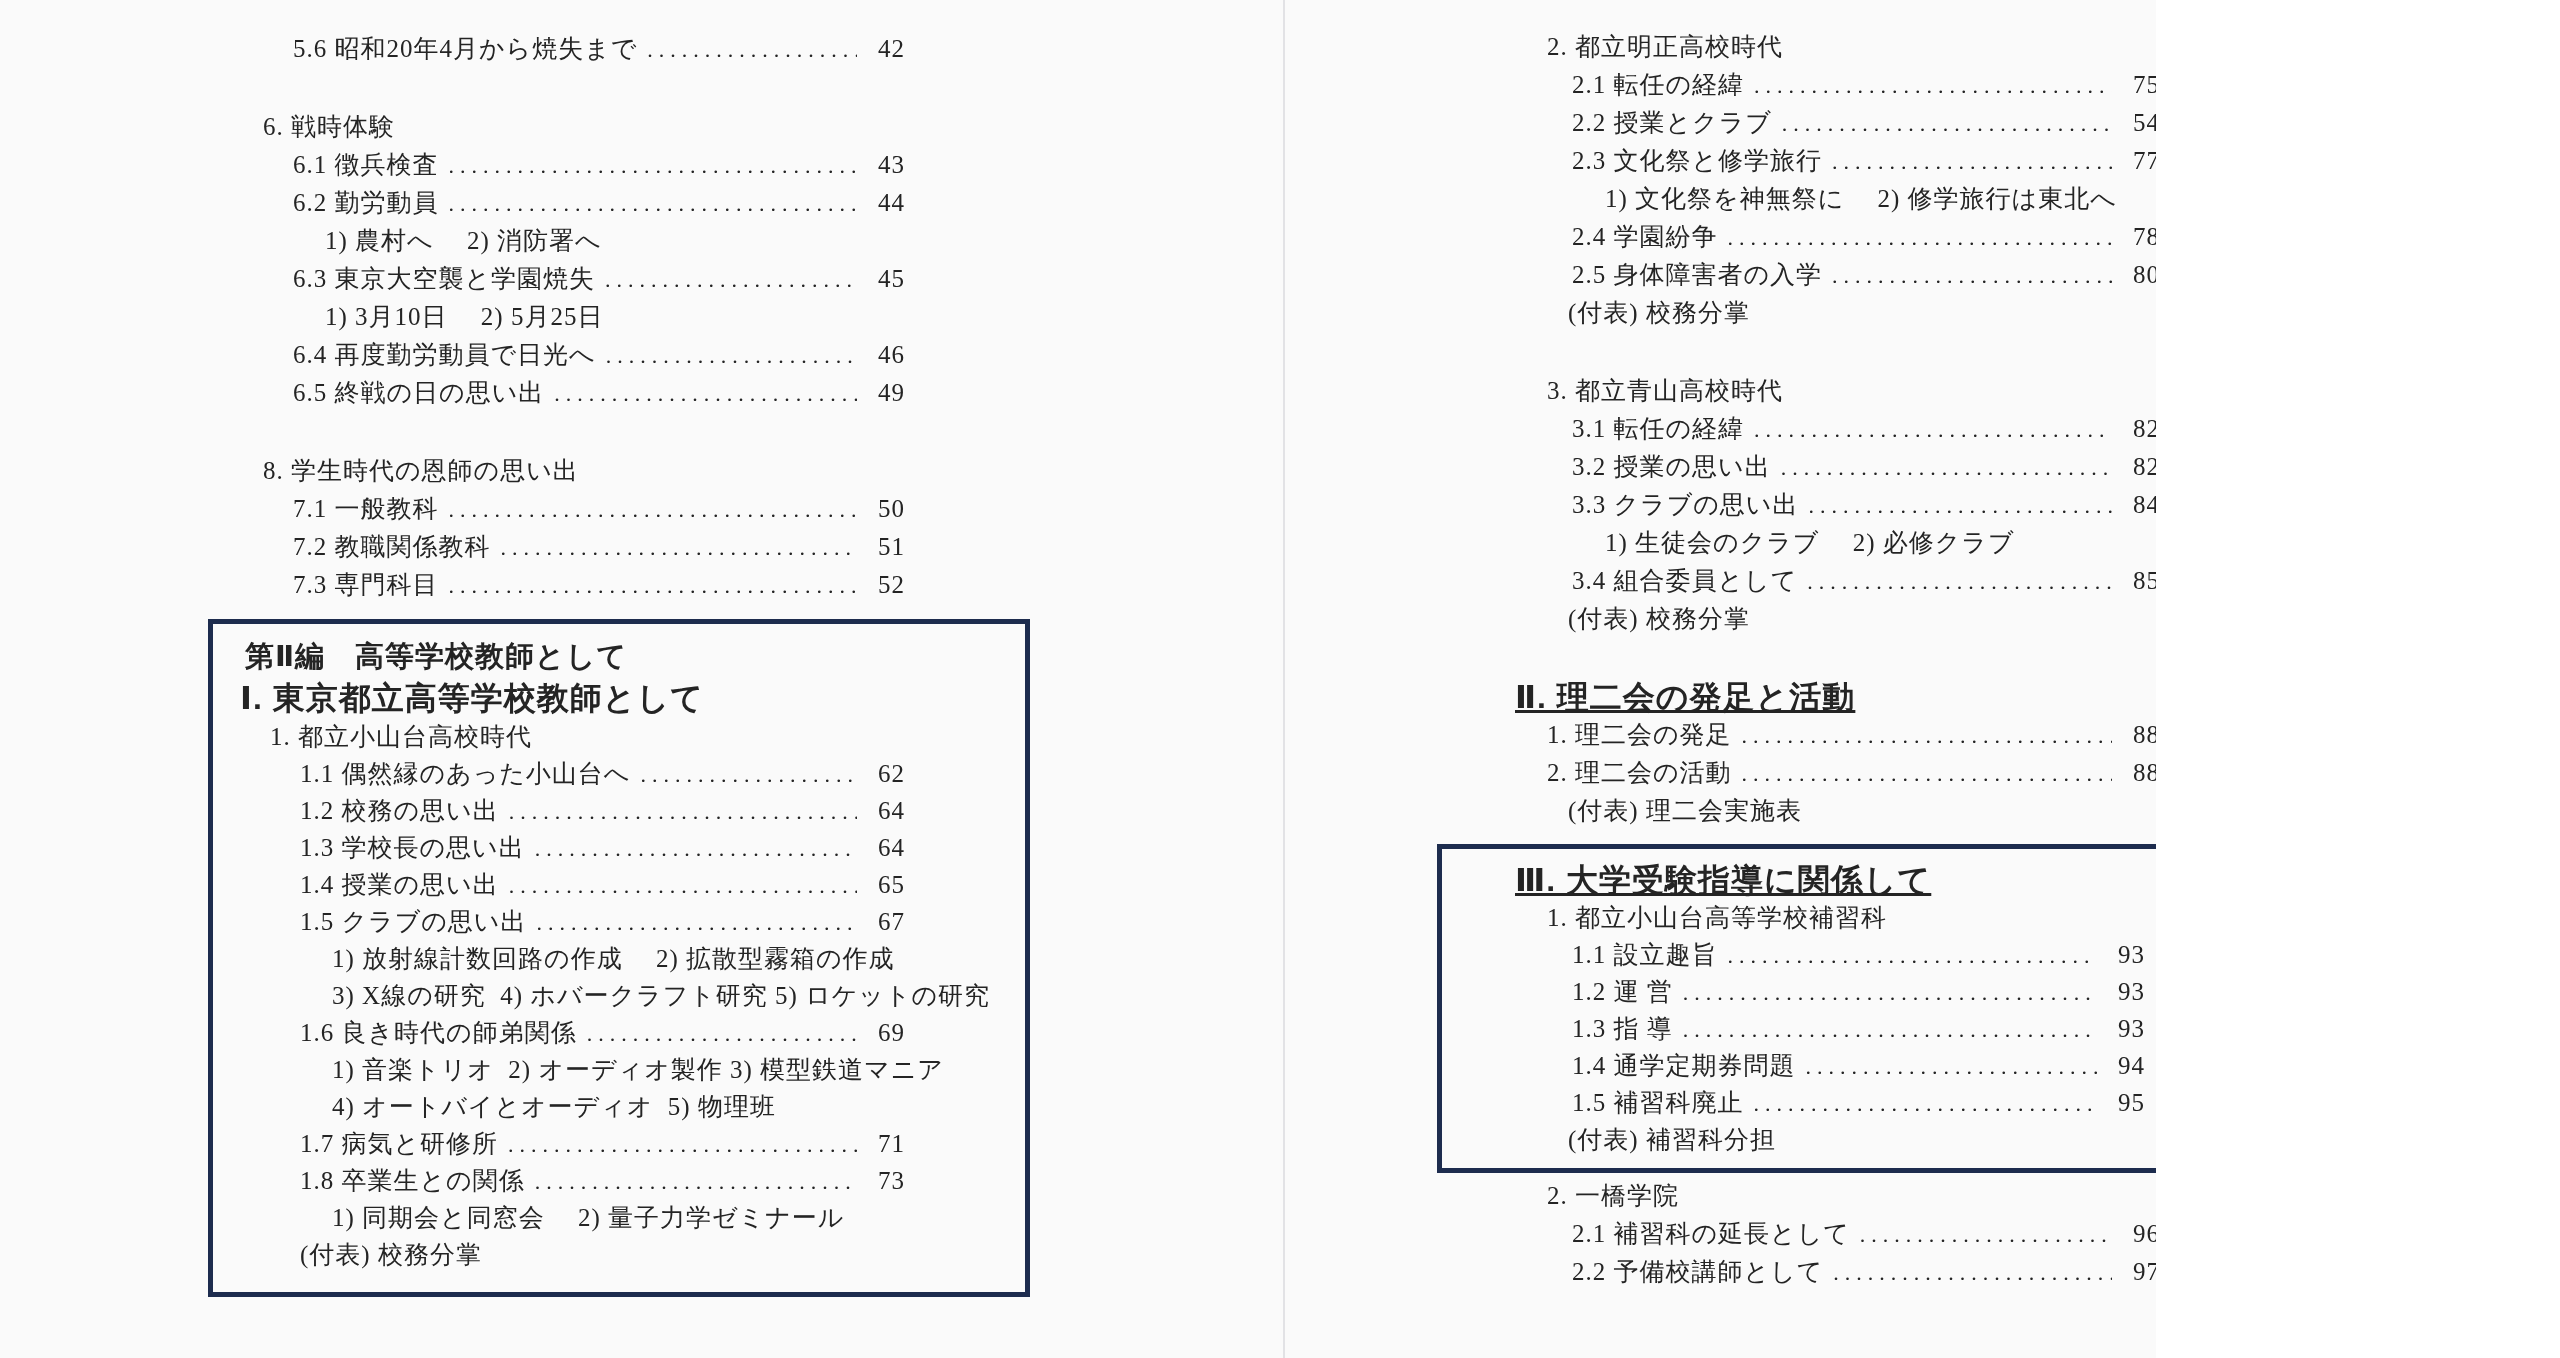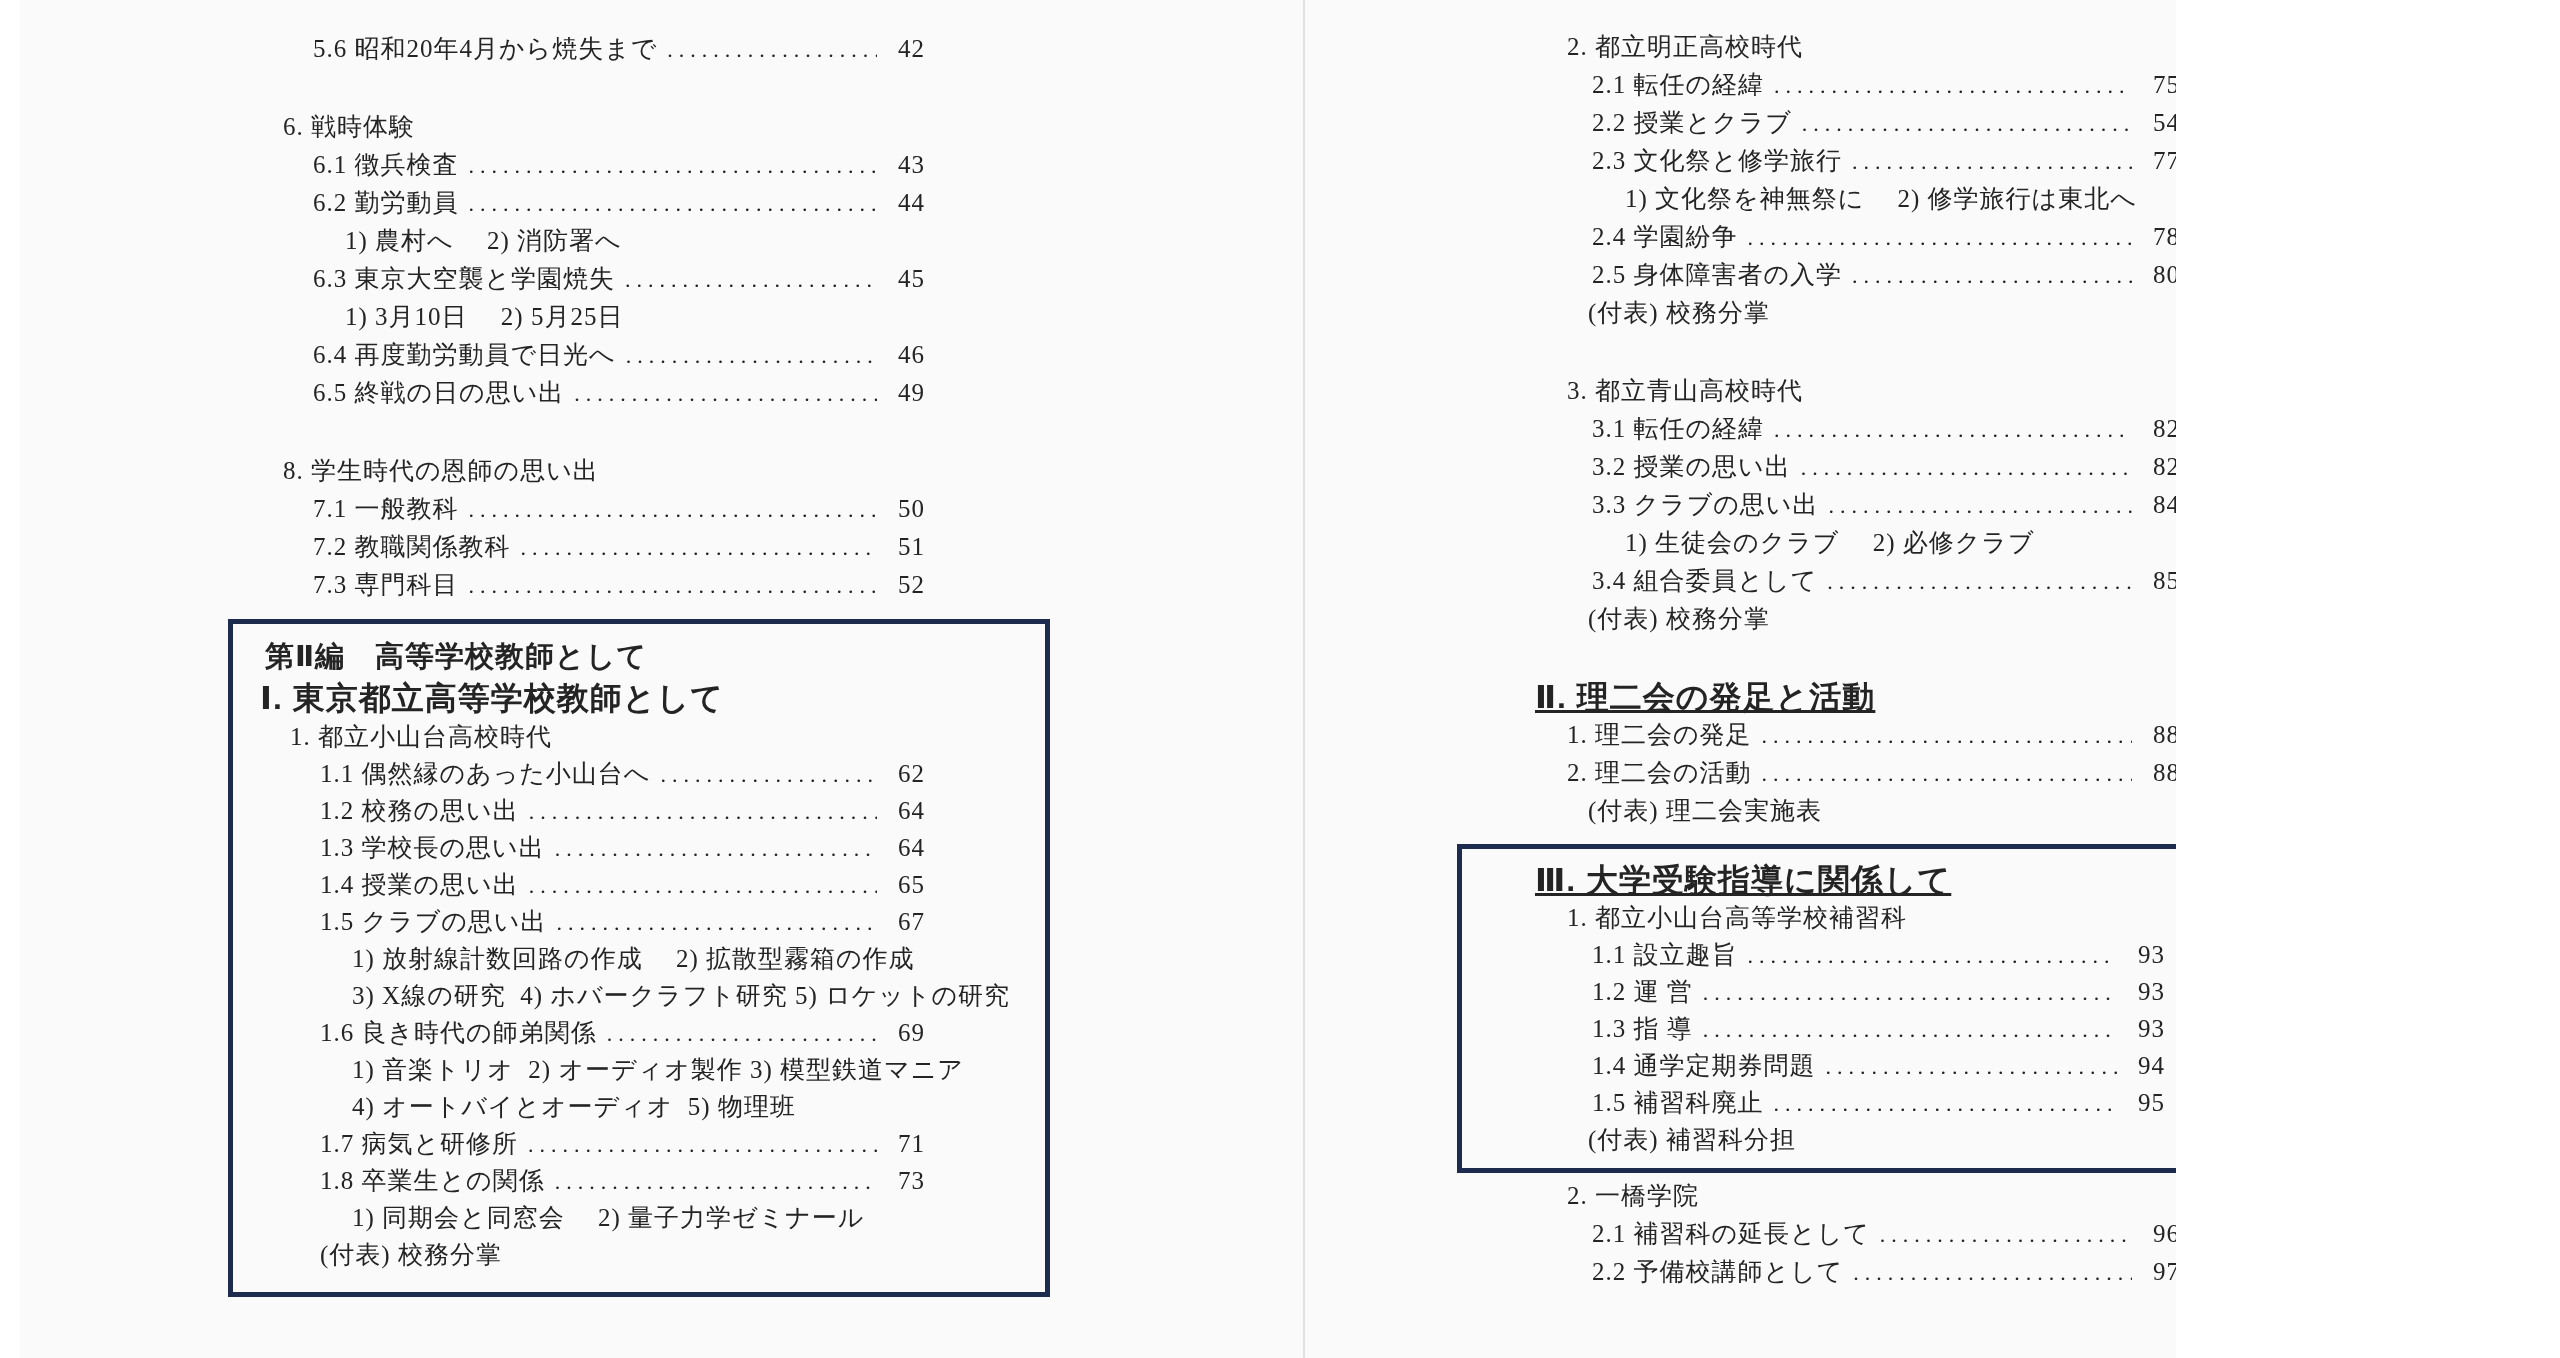--- a/index.html
+++ b/index.html
@@ -12,21 +12,20 @@
   body {
     font-family: "Liberation Serif", "DejaVu Serif", serif;
     background: #ffffff;
   }
   .canvas {
     position: relative;
     width: 2156px;
     height: 1358px;
     background: var(--background);
     overflow: hidden;
-    margin-left: 20px;
   }
   .gutter-line {
     position: absolute;
     left: 1283px; top: 0; bottom: 0;
     width: 2px;
     background: var(--gutter-line);
   }
   .page { position: absolute; color: var(--text); }
   .page-left  { left: 263px;  top: 30px; width: 642px; }
   .page-right { left: 1543px; top: 28px; width: 617px; }

